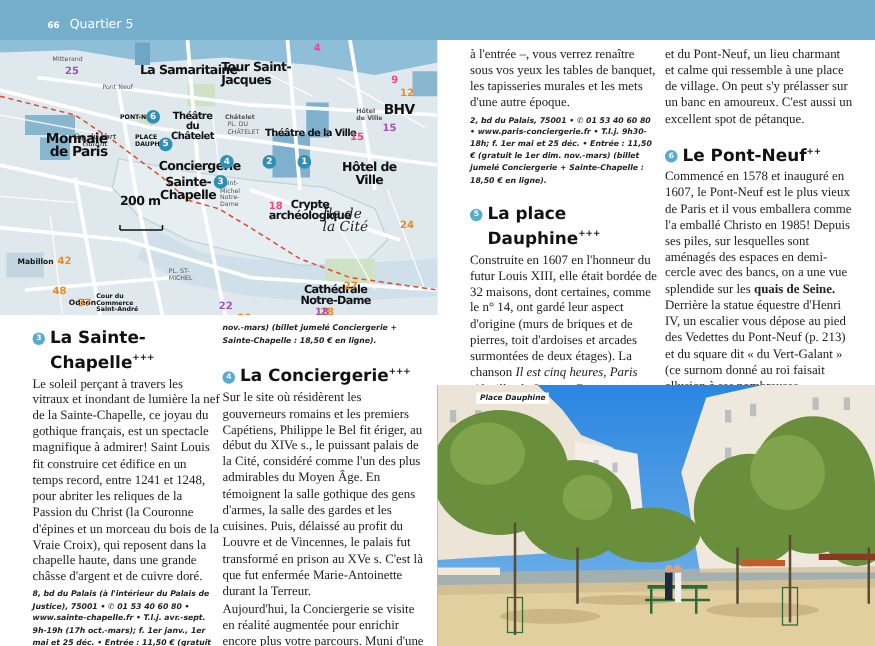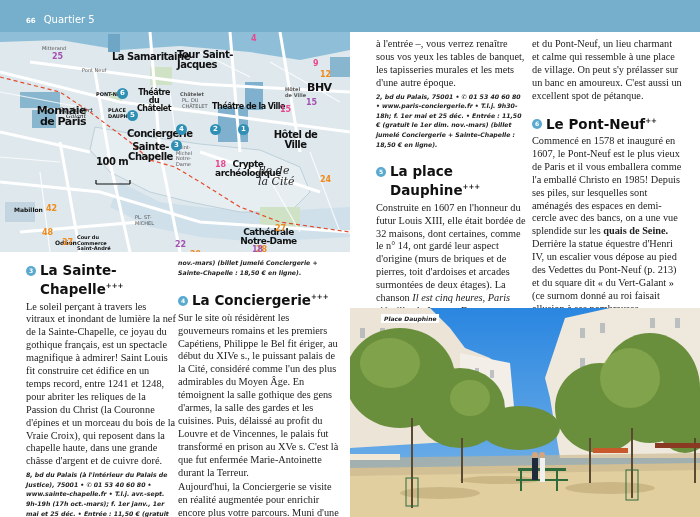--- a/index.html
+++ b/index.html
@@ -1,18 +1,18 @@
 <!DOCTYPE html>
 <html><head>
 <meta charset="utf-8">
 <style>
   html,body{margin:0;padding:0;}
   body{width:700px;height:517px;position:relative;overflow:hidden;background:#fff;font-family:"Liberation Serif",serif;}
   .header{position:absolute;left:0;top:0;width:700px;height:32px;background:#76afcb;}
-  .hdr-left{position:absolute;left:26px;top:14px;color:#fff;font-family:"DejaVu Sans",sans-serif;font-size:10px;}
+  .hdr-left{position:absolute;left:38px;top:14px;color:#fff;font-family:"DejaVu Sans",sans-serif;font-size:10px;}
   .hdr-left .pg{font-size:7px;font-weight:bold;margin-right:8px;}
   .hdr-right{position:absolute;right:27px;top:14px;color:#fff;font-family:"DejaVu Sans",sans-serif;font-size:10px;}
   .hdr-right .pg{font-size:7px;font-weight:bold;margin-left:8px;}
   .map{position:absolute;left:0;top:32px;width:350px;height:220px;background:#d8e4ea;overflow:hidden;}
   .map svg{position:absolute;left:0;top:0;}
   .ml{position:absolute;font-family:"DejaVu Sans",sans-serif;font-weight:bold;color:#111;white-space:nowrap;line-height:1;letter-spacing:-0.5px;}
   .ms{position:absolute;font-family:"DejaVu Sans",sans-serif;color:#555;white-space:nowrap;font-size:5px;line-height:1.1;}
   .mi{position:absolute;font-family:"DejaVu Serif",serif;font-style:italic;color:#222;white-space:nowrap;line-height:1;}
   .badge{position:absolute;width:11px;height:11px;border-radius:50%;background:#2f8fb4;color:#fff;font-family:"DejaVu Sans",sans-serif;font-size:7px;font-weight:bold;text-align:center;line-height:11px;}
   .num{position:absolute;font-family:"DejaVu Sans",sans-serif;font-weight:bold;font-size:8px;}
@@ -106,21 +106,21 @@
   <div class="ms" style="left:180px;top:60px;font-weight:bold;">Châtelet</div>
   <div class="ms" style="left:182px;top:66px;width:22px;white-space:normal;">PL. DU CHÂTELET</div>
   <div class="ms" style="left:285px;top:55px;width:22px;white-space:normal;font-weight:bold;">Hôtel de Ville</div>
   <div class="ms" style="left:14px;top:175px;font-weight:bold;color:#111;font-size:6px;">Mabillon</div>
   <div class="ms" style="left:55px;top:208px;font-weight:bold;color:#111;font-size:6px;">Odéon</div>
   <div class="ms" style="left:176px;top:113px;width:30px;white-space:normal;">Saint-Michel Notre-Dame</div>
   <div class="ms" style="left:77px;top:203px;width:45px;white-space:normal;font-weight:bold;color:#111;">Cour du Commerce Saint-André</div>
 
   <div class="ms" style="left:135px;top:183px;width:20px;white-space:normal;">PL. ST-MICHEL</div>
 
-  <div class="ml" style="left:96px;top:125px;font-size:10px;">100 m</div>
+  <div class="ml" style="left:96px;top:125px;font-size:10px;">200 m</div>
 
   <div class="badge" style="left:238px;top:92px;">1</div>
   <div class="badge" style="left:210px;top:92px;">2</div>
   <div class="badge" style="left:171px;top:108px;">3</div>
   <div class="badge" style="left:176px;top:92px;">4</div>
   <div class="badge" style="left:127px;top:78px;">5</div>
   <div class="badge" style="left:117px;top:56px;">6</div>
 
   <div class="num" style="left:251px;top:2px;color:#e8488f;">4</div>
   <div class="num" style="left:313px;top:27px;color:#e8488f;">9</div>

